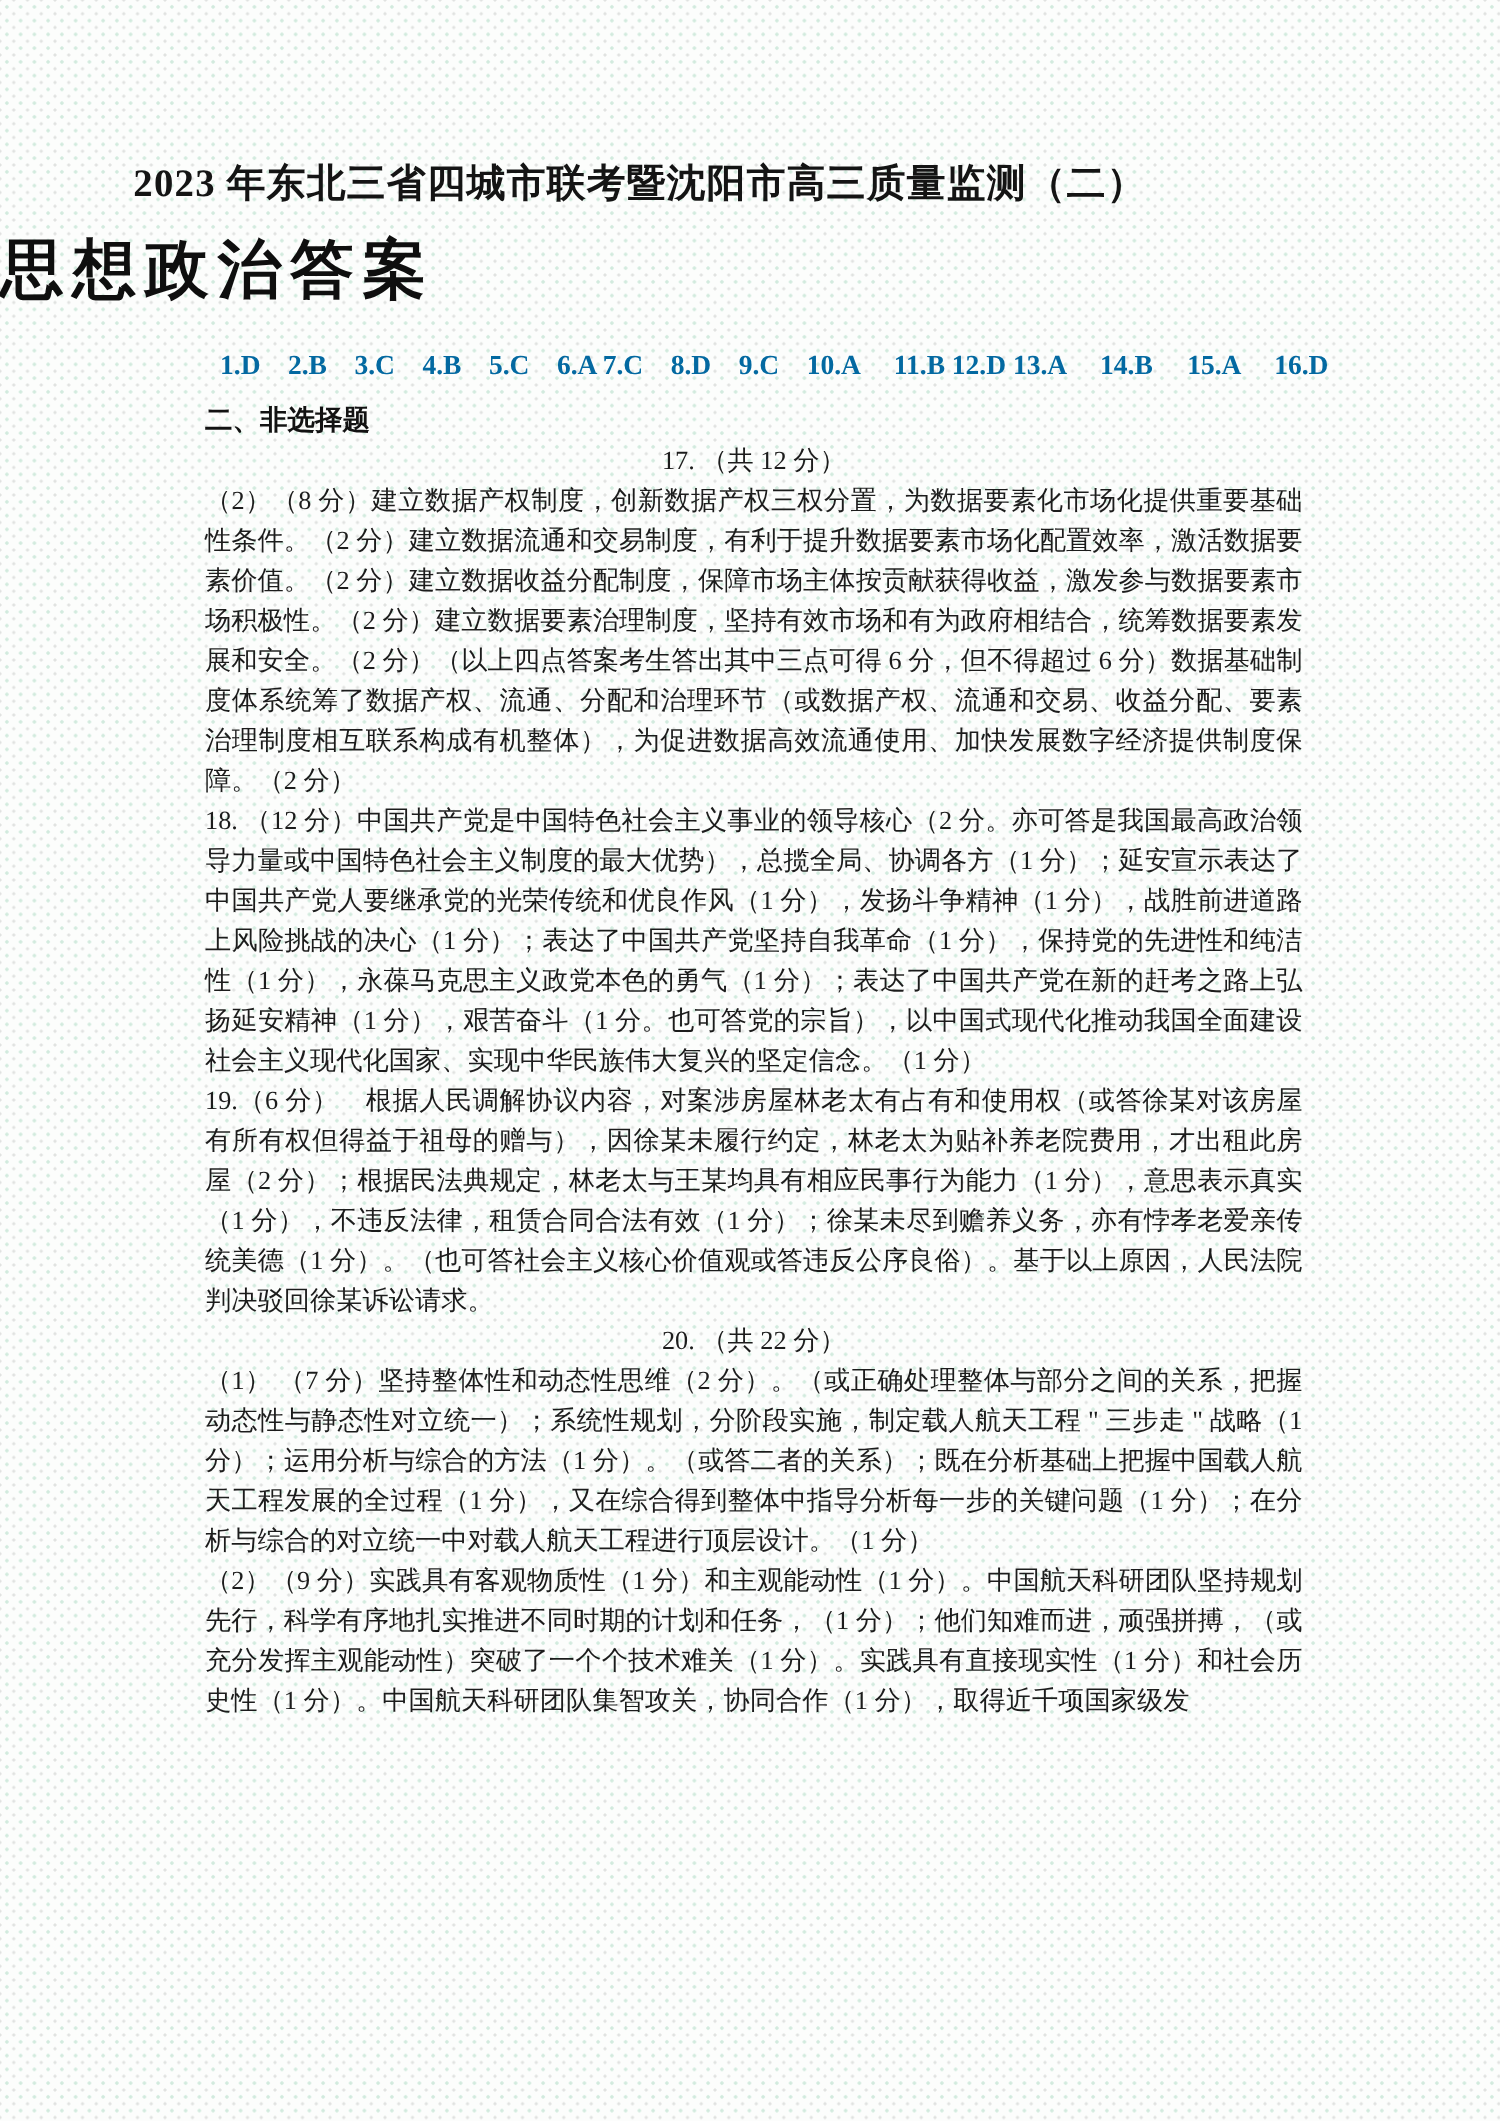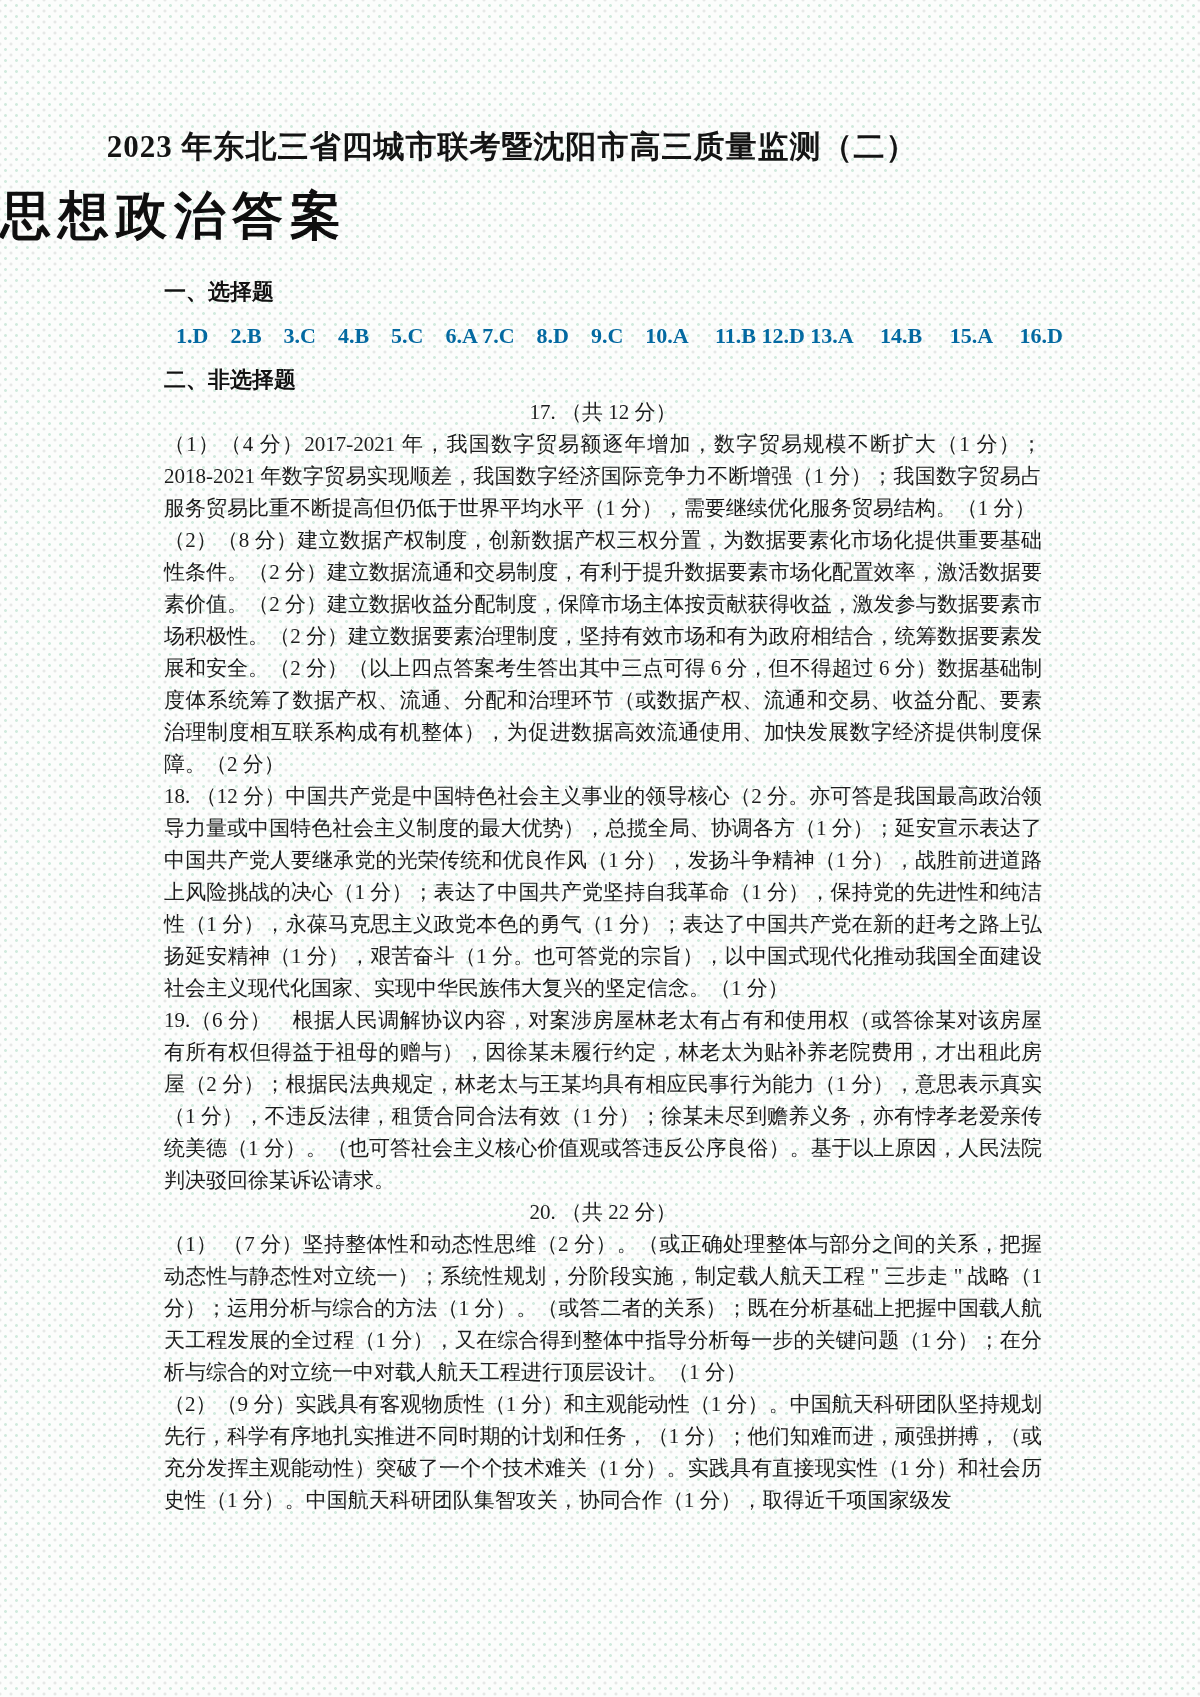--- a/index.html
+++ b/index.html
@@ -82,29 +82,27 @@
 <body>
 
 <div class="page">
 
   <h1 class="exam-title">2023 年东北三省四城市联考暨沈阳市高三质量监测（二）</h1>
 
   <h2 class="subject-title">思想政治答案</h2>
 
   <div class="content">
 
-    <p class="sec-heading">一、选择题</p>
 
     <p class="answers-line">1.D    2.B    3.C    4.B    5.C    6.A 7.C    8.D    9.C    10.A     11.B 12.D 13.A     14.B     15.A     16.D</p>
 
     <p class="sec-heading">二、非选择题</p>
 
     <p class="para q-head">17. （共 12 分）</p>
 
-    <p class="para">（1）（4 分）2017-2021 年，我国数字贸易额逐年增加，数字贸易规模不断扩大（1 分）；2018-2021 年数字贸易实现顺差，我国数字经济国际竞争力不断增强（1 分）；我国数字贸易占服务贸易比重不断提高但仍低于世界平均水平（1 分），需要继续优化服务贸易结构。（1 分）</p>
 
     <p class="para">（2）（8 分）建立数据产权制度，创新数据产权三权分置，为数据要素化市场化提供重要基础性条件。（2 分）建立数据流通和交易制度，有利于提升数据要素市场化配置效率，激活数据要素价值。（2 分）建立数据收益分配制度，保障市场主体按贡献获得收益，激发参与数据要素市场积极性。（2 分）建立数据要素治理制度，坚持有效市场和有为政府相结合，统筹数据要素发展和安全。（2 分）（以上四点答案考生答出其中三点可得 6 分，但不得超过 6 分）数据基础制度体系统筹了数据产权、流通、分配和治理环节（或数据产权、流通和交易、收益分配、要素治理制度相互联系构成有机整体），为促进数据高效流通使用、加快发展数字经济提供制度保障。（2 分）</p>
 
     <p class="para">18. （12 分）中国共产党是中国特色社会主义事业的领导核心（2 分。亦可答是我国最高政治领导力量或中国特色社会主义制度的最大优势），总揽全局、协调各方（1 分）；延安宣示表达了中国共产党人要继承党的光荣传统和优良作风（1 分），发扬斗争精神（1 分），战胜前进道路上风险挑战的决心（1 分）；表达了中国共产党坚持自我革命（1 分），保持党的先进性和纯洁性（1 分），永葆马克思主义政党本色的勇气（1 分）；表达了中国共产党在新的赶考之路上弘扬延安精神（1 分），艰苦奋斗（1 分。也可答党的宗旨），以中国式现代化推动我国全面建设社会主义现代化国家、实现中华民族伟大复兴的坚定信念。（1 分）</p>
 
     <p class="para">19.（6 分）　根据人民调解协议内容，对案涉房屋林老太有占有和使用权（或答徐某对该房屋有所有权但得益于祖母的赠与），因徐某未履行约定，林老太为贴补养老院费用，才出租此房屋（2 分）；根据民法典规定，林老太与王某均具有相应民事行为能力（1 分），意思表示真实（1 分），不违反法律，租赁合同合法有效（1 分）；徐某未尽到赡养义务，亦有悖孝老爱亲传统美德（1 分）。（也可答社会主义核心价值观或答违反公序良俗）。基于以上原因，人民法院判决驳回徐某诉讼请求。</p>
 
     <p class="para q-head">20. （共 22 分）</p>
 
     <p class="para">（1） （7 分）坚持整体性和动态性思维（2 分）。（或正确处理整体与部分之间的关系，把握动态性与静态性对立统一）；系统性规划，分阶段实施，制定载人航天工程 " 三步走 " 战略（1 分）；运用分析与综合的方法（1 分）。（或答二者的关系）；既在分析基础上把握中国载人航天工程发展的全过程（1 分），又在综合得到整体中指导分析每一步的关键问题（1 分）；在分析与综合的对立统一中对载人航天工程进行顶层设计。（1 分）</p>

